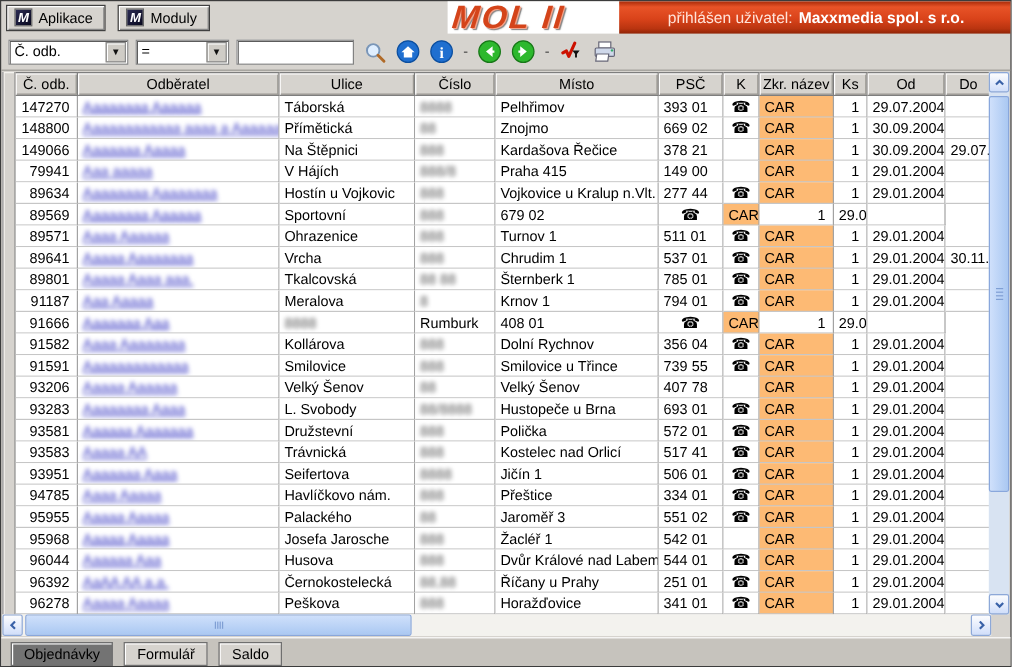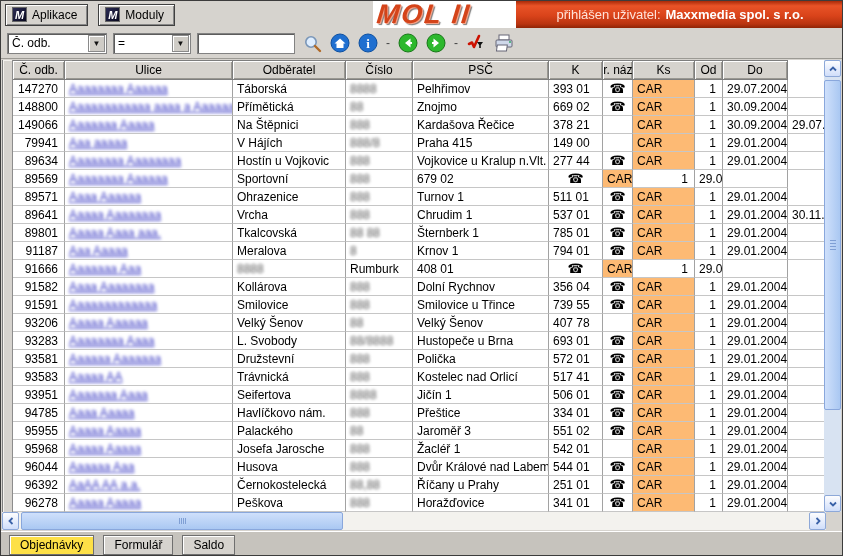--- a/index.html
+++ b/index.html
@@ -74,21 +74,21 @@
   .sthumb.h{background:linear-gradient(180deg,#cfe0fb,#aac8f2);}
   .grip{display:flex;gap:1px;align-items:center;justify-content:center;width:100%;height:100%;}
   .grip i{display:block;width:6px;height:1px;background:#7f9fd4;}
   .grip.h i{width:1px;height:6px;}
   .chev{width:8px;height:8px;}
   
   .tabbar{position:absolute;left:0;top:530px;width:843px;height:26px;background:#c6c3bd;
     border-top:1px solid #ffffff;display:flex;align-items:center;gap:9px;padding-left:8px;}
   .tab{height:20px;padding:0 10px;display:flex;align-items:center;background:#d6d3ce;
     border:1px solid #6f6f6f;box-shadow:inset 1px 1px 0 #fff;cursor:pointer;white-space:nowrap;}
-  .tab.active{background:#fde047;}
+  .tab.active{background:#737373;}
   .botline{position:absolute;left:0;top:554px;width:843px;height:2px;background:#2f2f3a;}
 </style>
 </head>
 <body>
 
 <div class="window">
 
   <div class="menubar">
     <div class="menu-btn">
       <span class="m-ico">M</span>
@@ -163,23 +163,24 @@
           <rect x="6" y="12" width="10" height="6" fill="#fff" stroke="#667" transform="skewX(-8)"></rect>
           <circle cx="17" cy="9" r="1" fill="#3a6"></circle>
         </svg>
     </span>
   </div>
 
   <div class="tablewrap">
     <div class="gutter"></div>
     <div class="thead">
       <div class="th">Č. odb.</div>
+      <div class="th">Odběratel</div>
       <div class="th">Ulice</div>
-      <div class="th">Odběratel</div>
       <div class="th">Číslo</div>
+      <div class="th">Místo</div>
       <div class="th">PSČ</div>
       <div class="th">K</div>
       <div class="th">Zkr. název</div>
       <div class="th">Ks</div>
       <div class="th">Od</div>
       <div class="th">Do</div>
     </div>
     <div class="tbody" id="tbody">
     <div class="trow">
       <div class="td num">147270</div>

